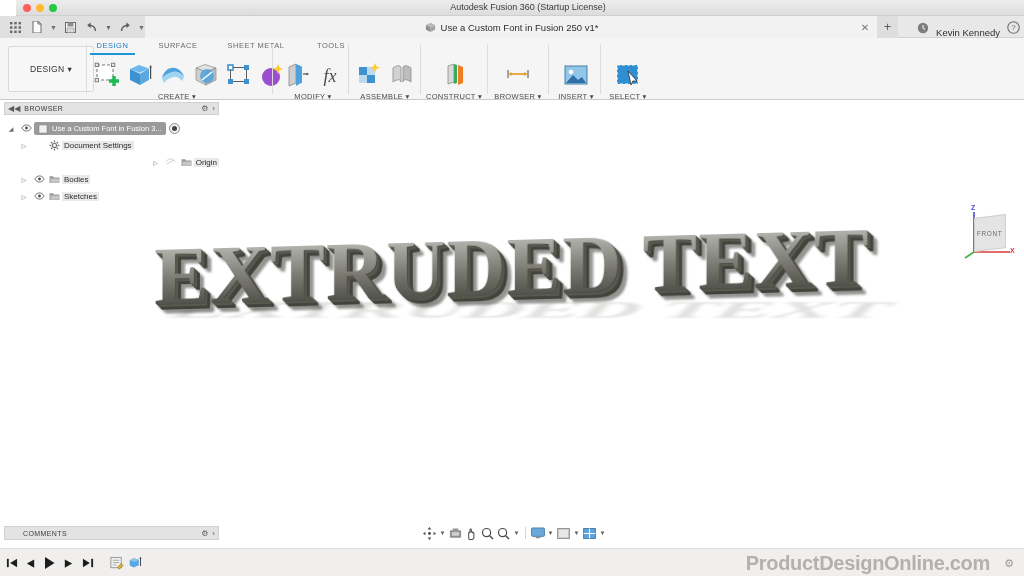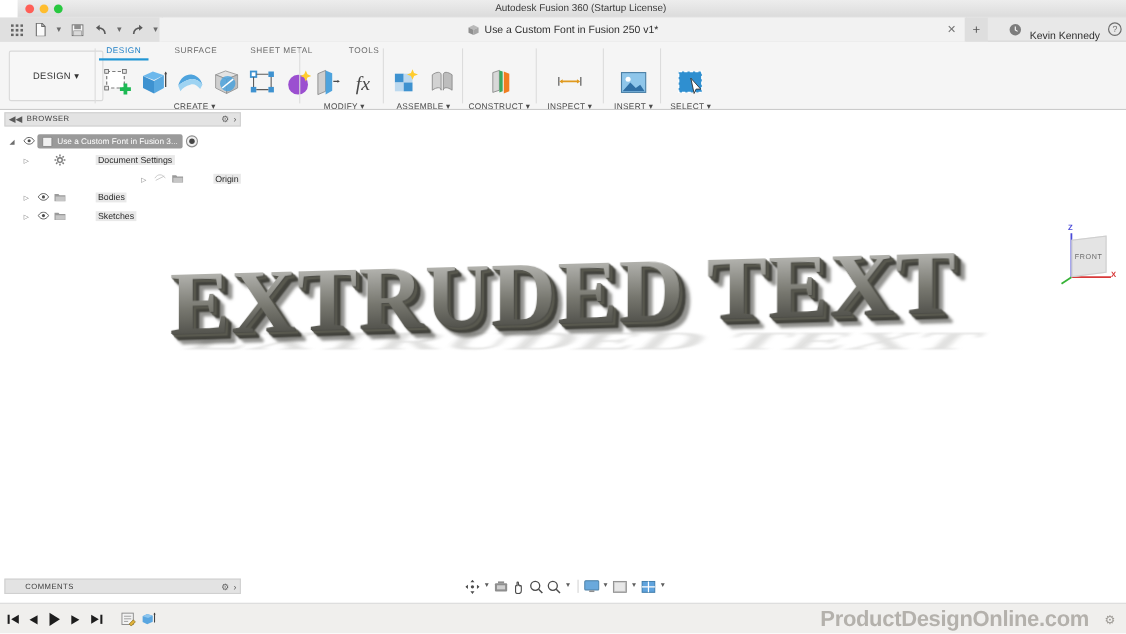--- a/index.html
+++ b/index.html
@@ -99,21 +99,21 @@
   }
   .browser-head-title { font-size: 7px; color: #3c3c3c; letter-spacing: .4px; }
   .bh-spacer { flex: 1; }
   .bh-ic { font-size: 8px; color: #5a5a5a; }
   .btree { padding-top: 5px; }
   .trow { height: 17px; display: flex; align-items: center; font-size: 8px; color: #2b2b2b; }
   .twist { width: 14px; text-align: center; font-size: 6px; color: #6d6d6d; }
   .eye { width: 16px; text-align: center; font-size: 8px; color: #4d4d4d; }
   .eye.dim { color: #c3c3c3; }
   .ticon { width: 15px; display: flex; align-items: center; justify-content: center; }
-  .tlabel { padding: 0 2px; margin-left: 25px; }
+  .tlabel { padding: 0 2px; }
   .trow.root { background: transparent; }
   .root-pill {
     display: flex; align-items: center; gap: 4px;
     background: #9a9a9a; color: #fff; border-radius: 2px;
     padding: 1px 4px; font-size: 7.5px; height: 13px;
   }
   .radio-o { width: 11px; height: 11px; border-radius: 50%; border: 1px solid #8c8c8c; background: #f0f0f0;
              display: flex; align-items: center; justify-content: center; margin-left: 3px; }
   .radio-i { width: 5px; height: 5px; border-radius: 50%; background: #444; }
   .label-hl { background: #e9e9e9; padding: 0 2px; }
@@ -413,21 +413,21 @@
     <div class="panel" style="left:491px;width:54px;">
       <div class="panel-icons" style="justify-content:center;">
         <span class="ic">
           <svg width="30" height="30" viewBox="0 0 30 30">
             <path d="M5 10v8M25 10v8" stroke="#6a6a6a" stroke-width="1.2"></path>
             <path d="M7 14h16" stroke="#e09a1f" stroke-width="1.6"></path>
             <path d="M5.5 14l3-2v4zM24.5 14l-3-2v4z" fill="#e09a1f"></path>
           </svg>
         </span>
       </div>
-      <div class="panel-label">INSPECT ▾</div>
+      <div class="panel-label">BROWSER ▾</div>
     </div>
     <div class="vsep" style="left:548px;"></div>
 
     <div class="panel" style="left:552px;width:48px;">
       <div class="panel-icons" style="justify-content:center;">
         <span class="ic">
           <svg width="30" height="30" viewBox="0 0 30 30">
             <rect x="4" y="6" width="22" height="18" fill="#8fc6ea" stroke="#4a7fa5" stroke-width="1"></rect>
             <circle cx="10" cy="12" r="2.3" fill="#fff"></circle>
             <path d="M5 23l7-8 5 5 4-3 4 6z" fill="#2f6fa5"></path>

